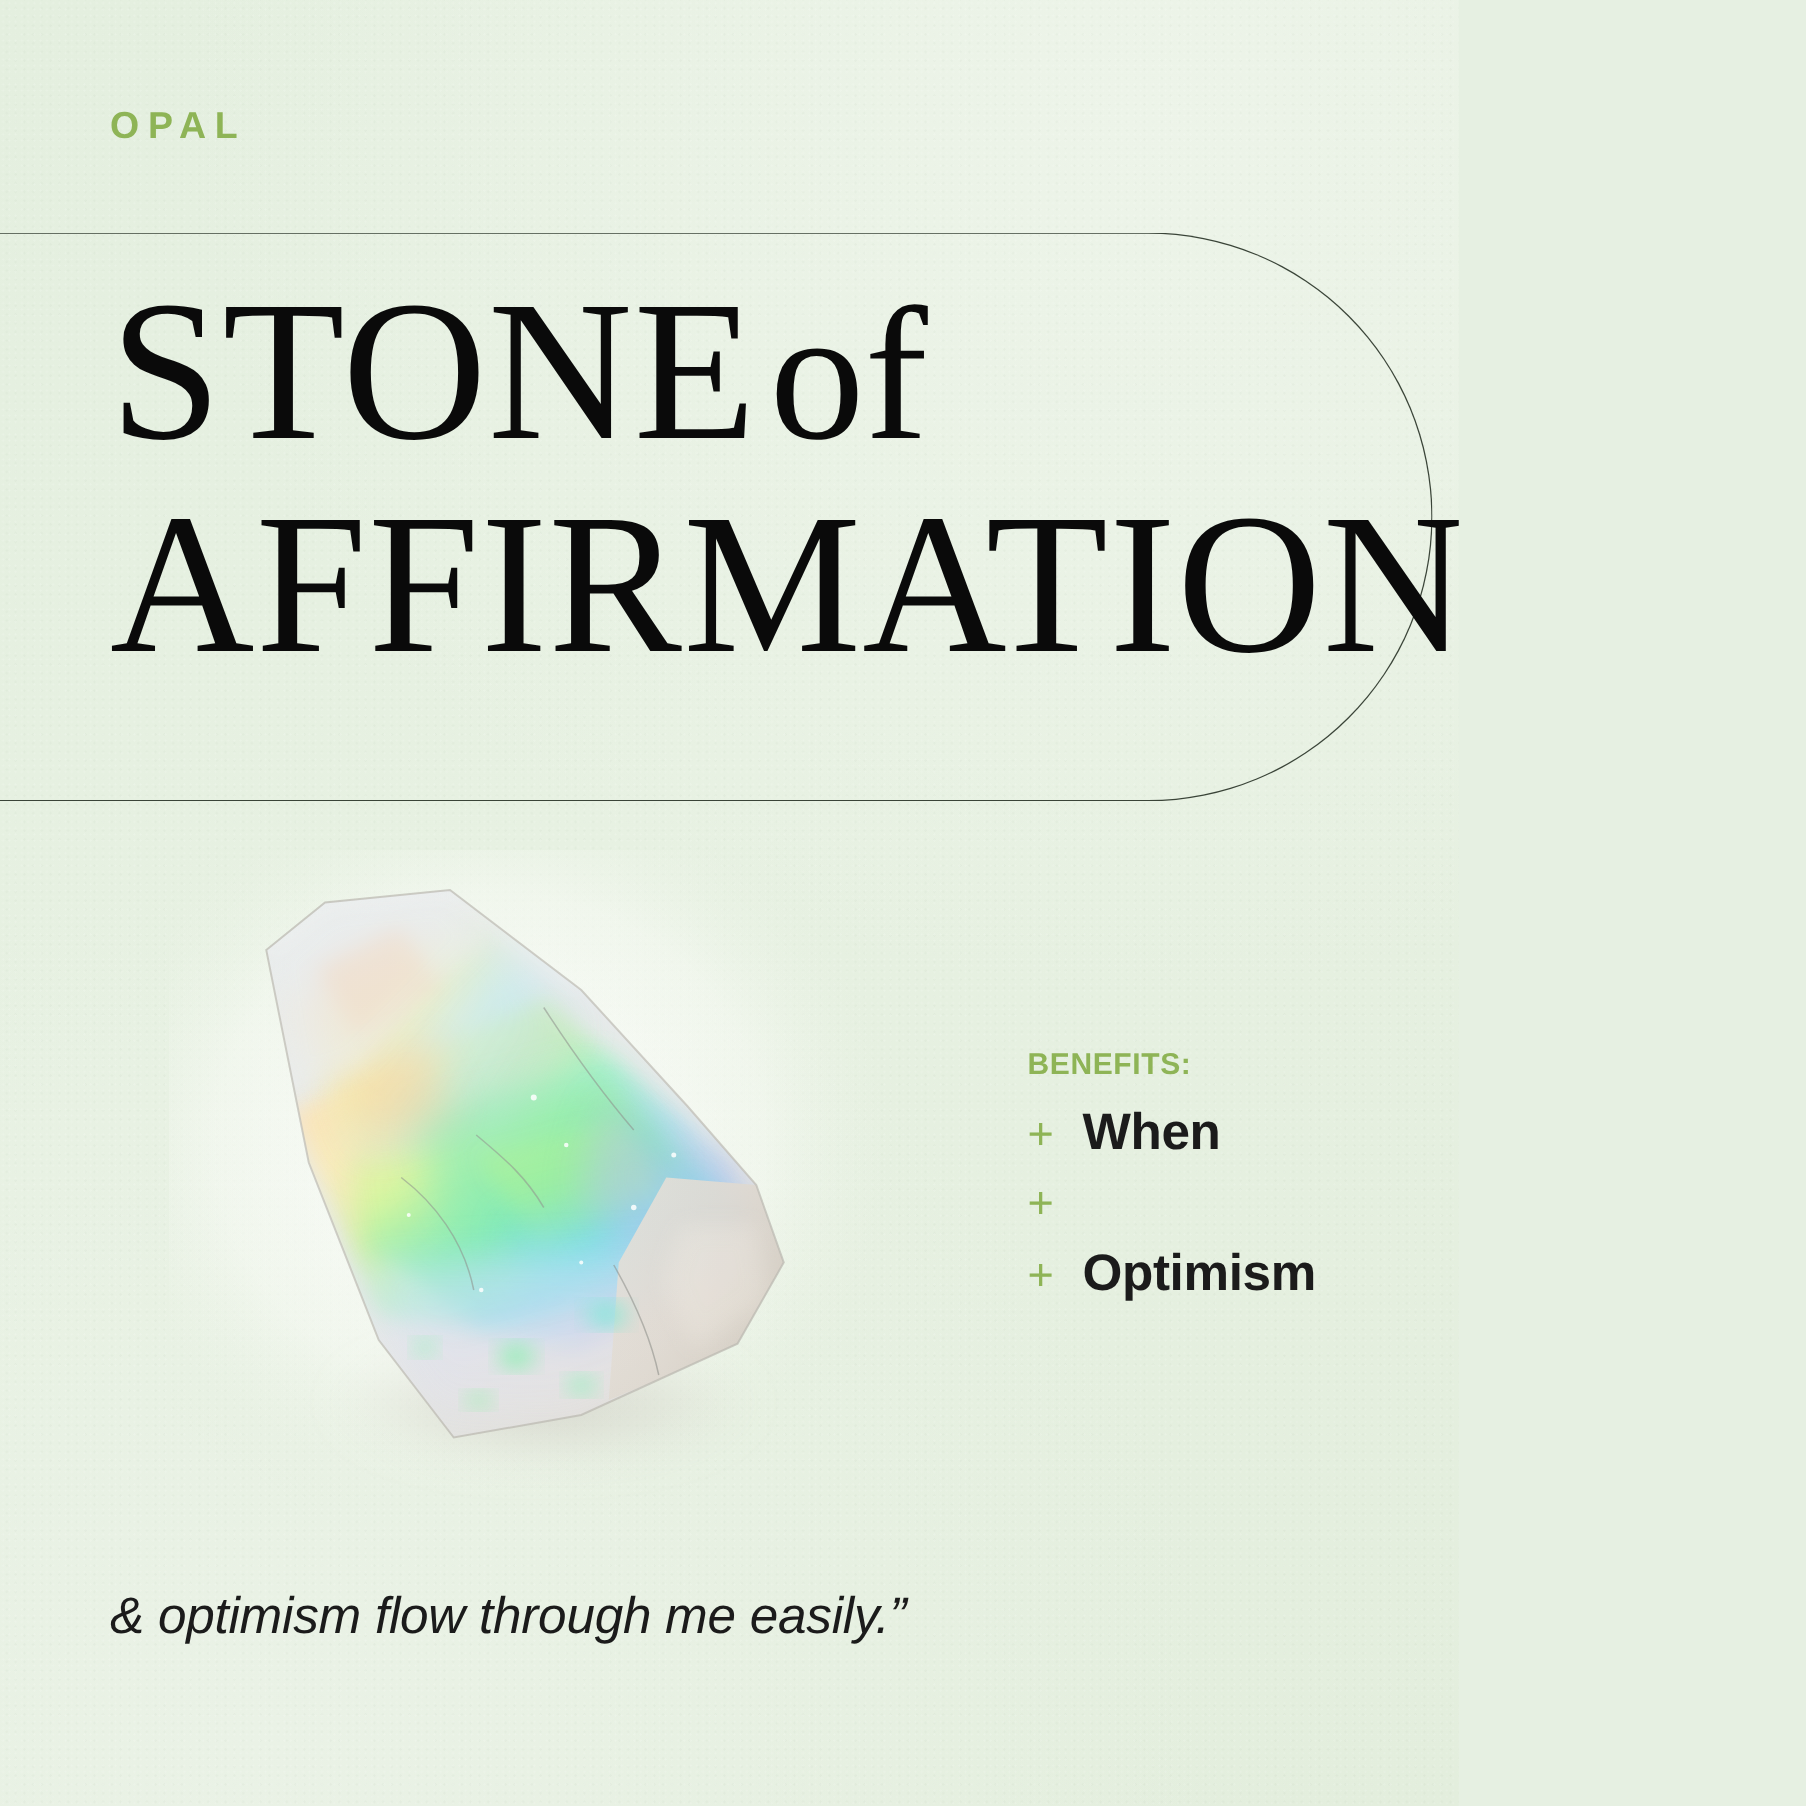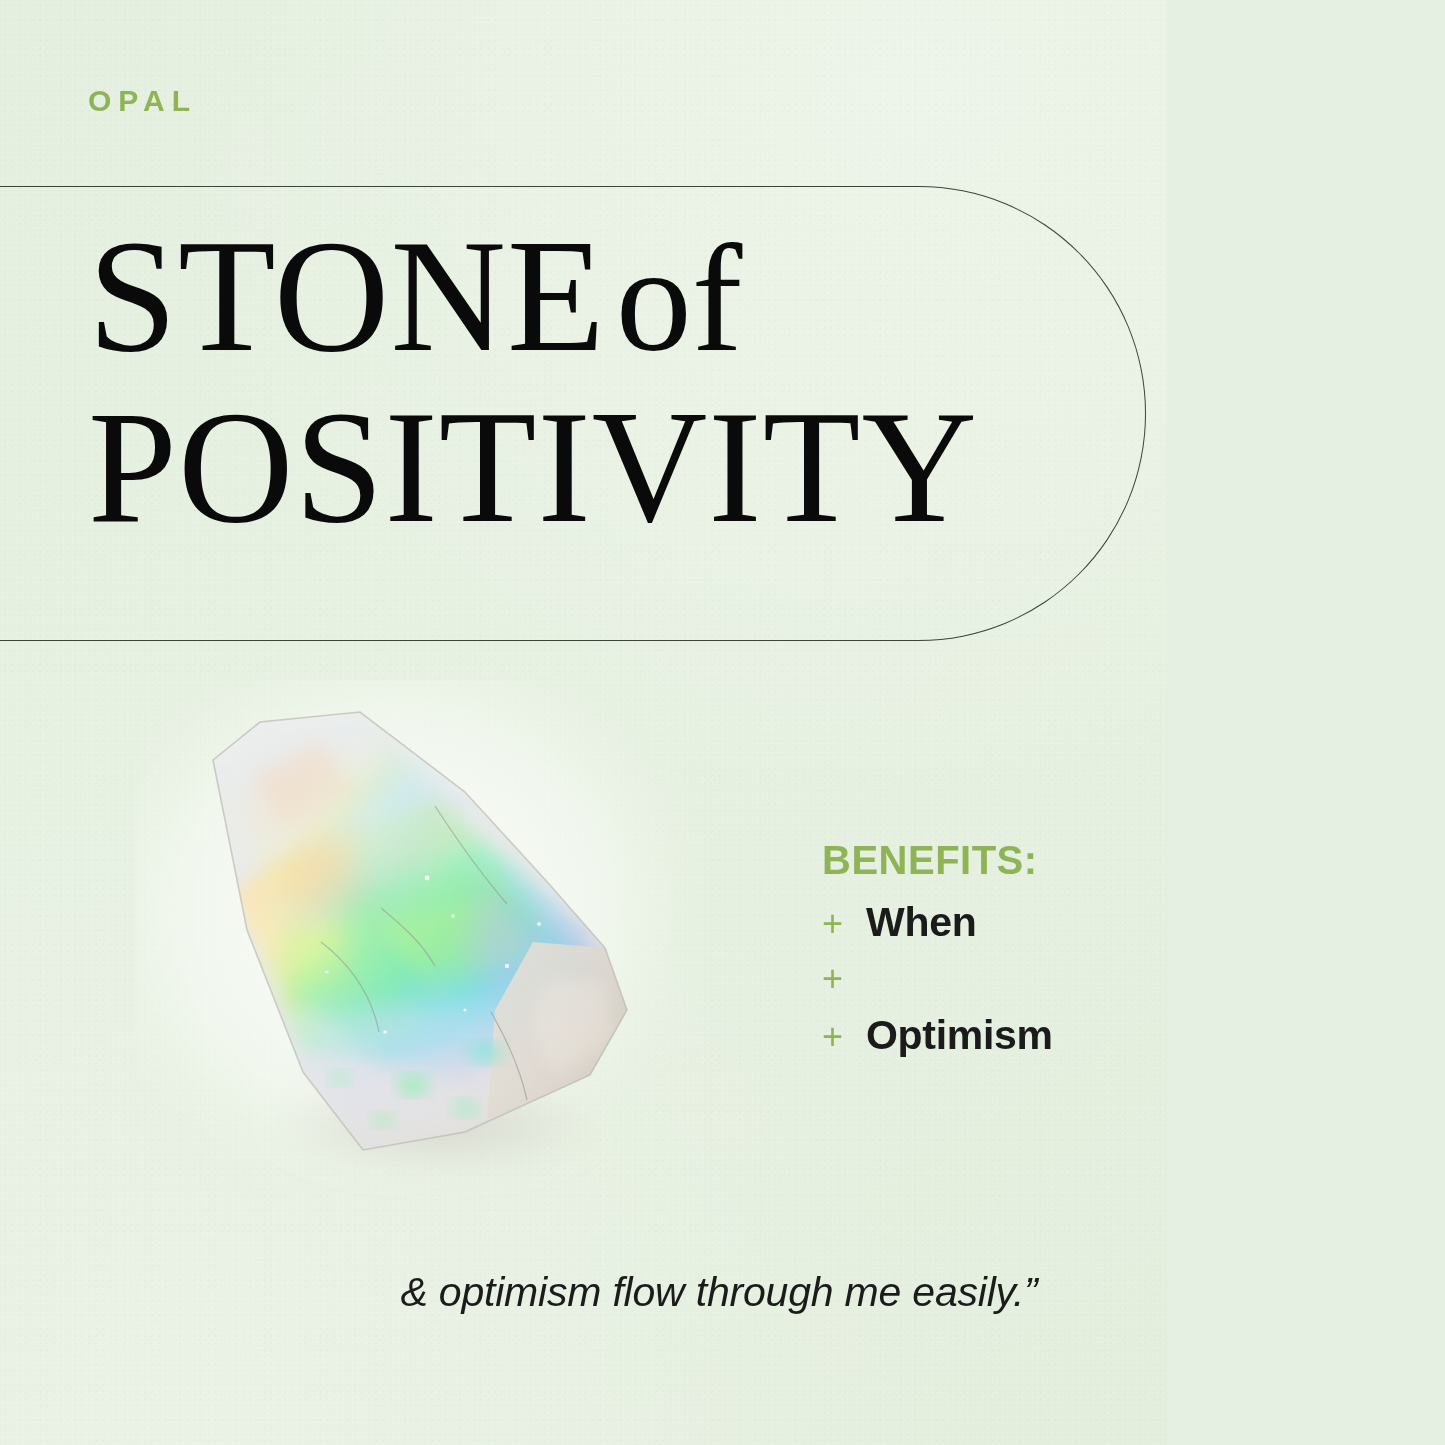--- a/index.html
+++ b/index.html
@@ -99,21 +99,21 @@
   }
   #stone-wrap svg{ display:block; width:100%; height:100%; }
 
   
   #benefits{
     position:absolute;
     left:822px; top:838px;
     z-index:6;
   }
   #benefits .head{
-    font-size:40px;
+    font-size:24px;
     font-weight:bold;
     color:#8eb456;
     letter-spacing:.5px;
     margin-bottom:16px;
   }
   #benefits ul{ list-style:none; }
   #benefits li{
     display:flex;
     align-items:baseline;
     margin-bottom:12px;
@@ -148,38 +148,38 @@
     color:#8eb456;
     font-weight:bold;
     letter-spacing:.2px;
   }
   #affirmation .quote{
     font-style:italic;
     font-weight:400;
     letter-spacing:-.2px;
   }
   #affirmation .l2{
-    text-align:center;
+    text-align:left;
     padding-right:18px;
   }
 </style>
 </head>
 <body>
 
 <div id="poster">
 
   <div id="eyebrow">OPAL</div>
 
   <div id="panel"></div>
 
   <div id="title">
     <span class="l1">
       <span>STONE</span><span class="of">of</span>
     </span>
-    <span class="l2">POSITIVITY</span>
+    <span class="l2">AFFIRMATION</span>
   </div>
 
   <div id="stone-wrap">
     <svg viewBox="0 0 570 520" xmlns="http://www.w3.org/2000/svg">
       <defs>
 
         <radialGradient id="photoBg" cx="45%" cy="45%" r="62%">
           <stop offset="0%" stop-color="#ffffff" stop-opacity=".95"></stop>
           <stop offset="62%" stop-color="#f7faf4" stop-opacity=".55"></stop>
           <stop offset="100%" stop-color="#e3eedd" stop-opacity="0"></stop>

